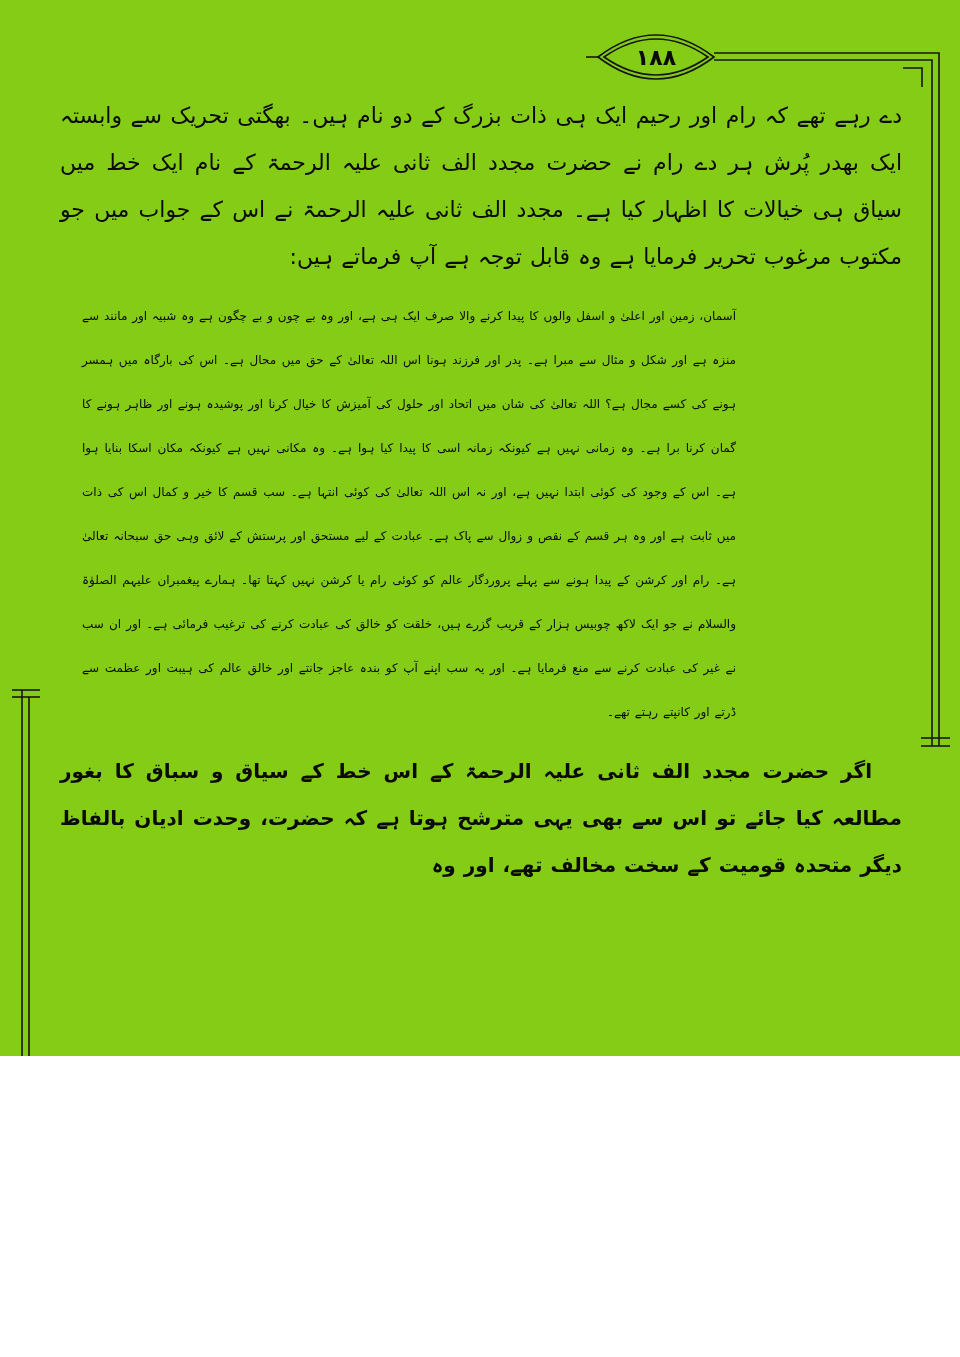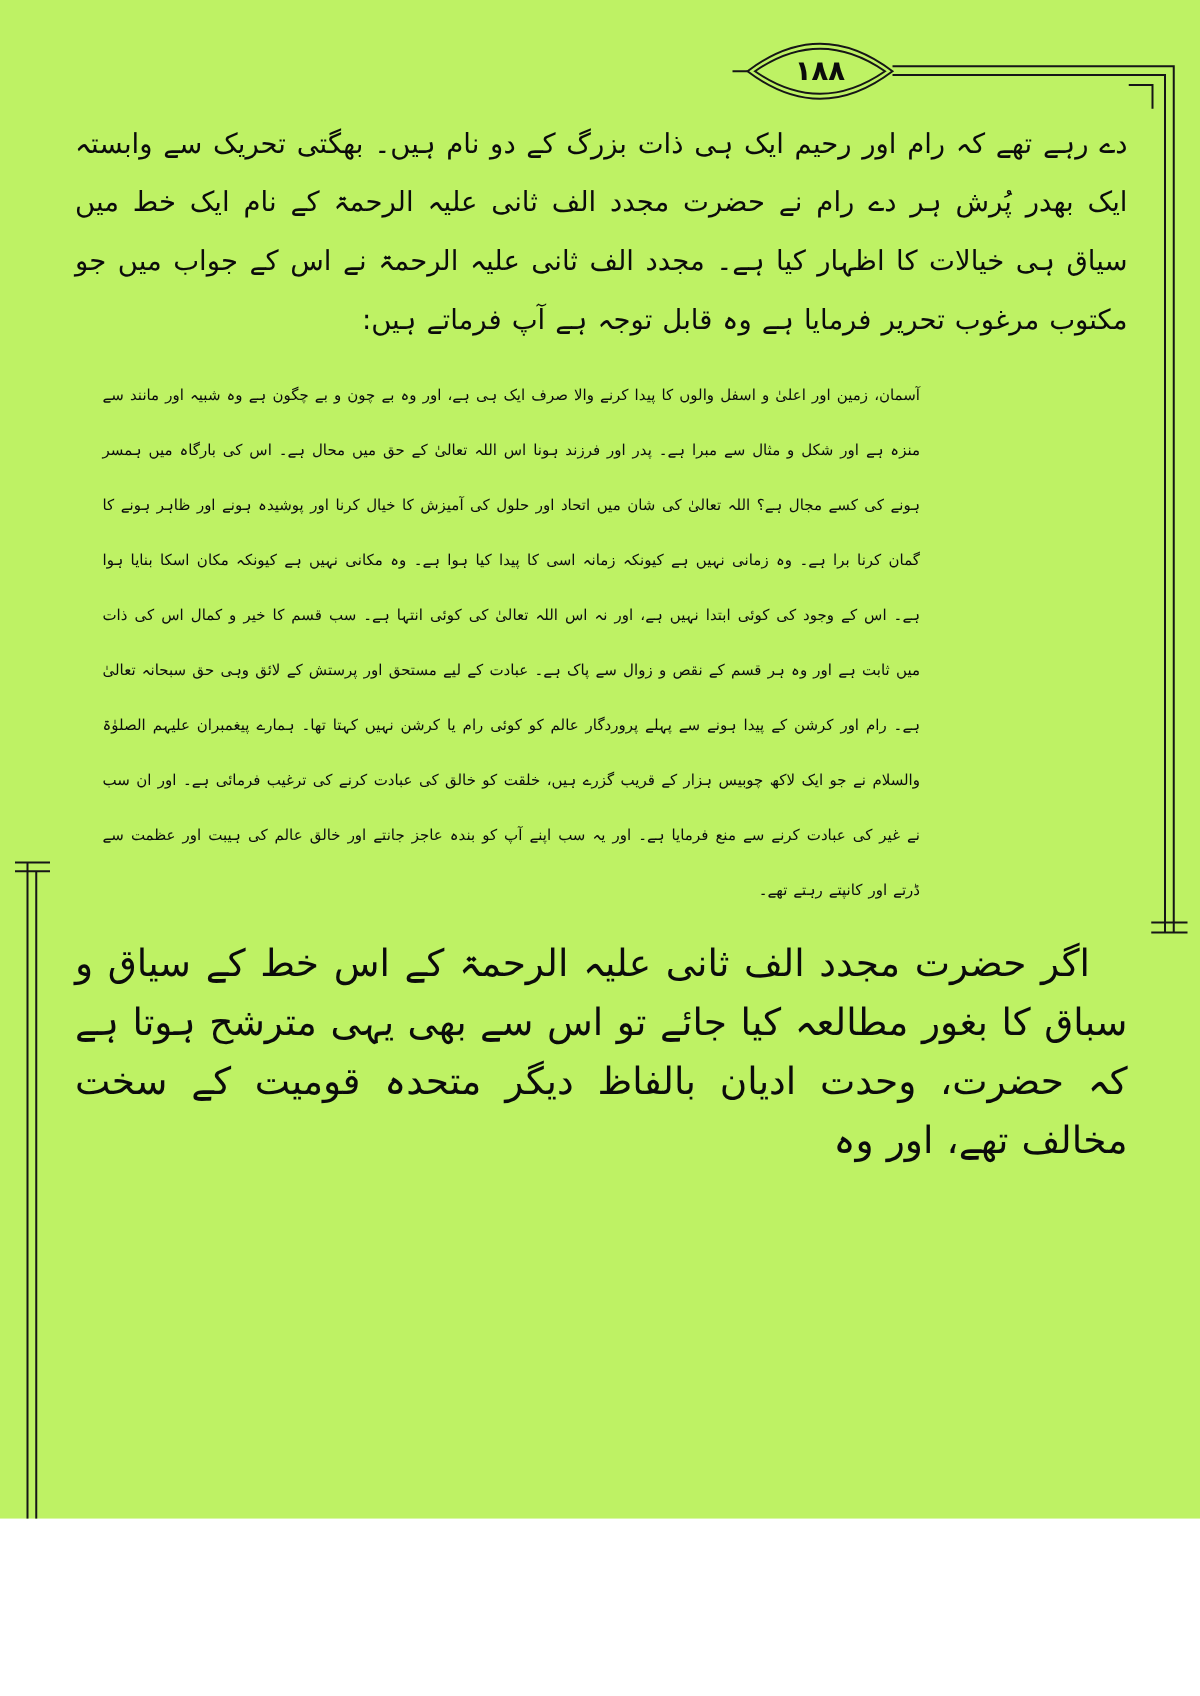--- a/index.html
+++ b/index.html
@@ -1,19 +1,19 @@
 <!DOCTYPE html>
 <html lang="ur" dir="ltr"><head>
 <meta charset="utf-8">
 <style>
   html,body{margin:0;padding:0;background:#ffffff;}
   .page{
     position:relative;
-    width:960px;height:1215px;
-    background:#bef264;
+    width:960px;height:1056px;
+    background:#84cc16;
     overflow:hidden;
     font-family:"DejaVu Sans",sans-serif;
     color:#0b0b0b;
   }
   .frame-svg{
     position:absolute;left:0;top:0;width:960px;height:1357px;
     pointer-events:none;
   }
   .urdu{
     direction:rtl;
@@ -24,22 +24,23 @@
   .para-intro{
     margin:92px 58px 0 60px;
     font-size:22px;line-height:47px;
   }
   .para-quote{
     margin:14px 224px 0 82px;
     font-size:12px;line-height:44px;
   }
   .para-closing{
     margin:14px 58px 0 60px;
-    font-size:30px;line-height:47px;
+    font-size:20px;line-height:47px;
     text-indent:30px;
+    font-weight:bold;
   }
   .cartouche-number{
     position:absolute;
     direction:rtl;
     text-align:center;
     font-weight:bold;
     color:#0b0b0b;
   }
   .cartouche-number.top{
     left:598px;top:37px;width:116px;height:42px;line-height:42px;

